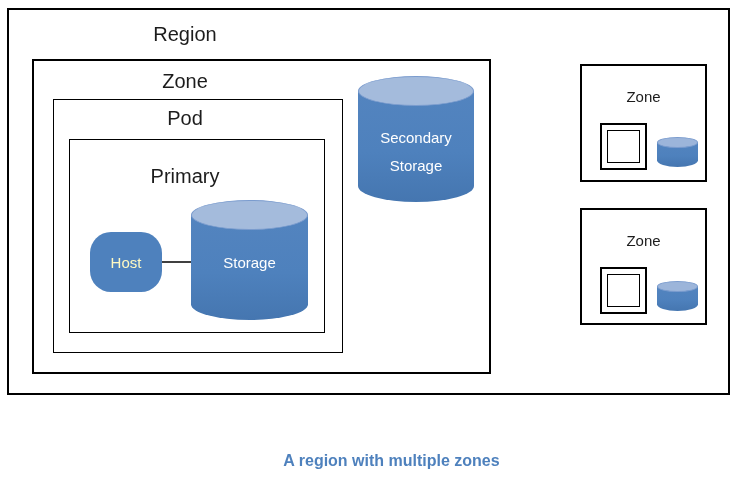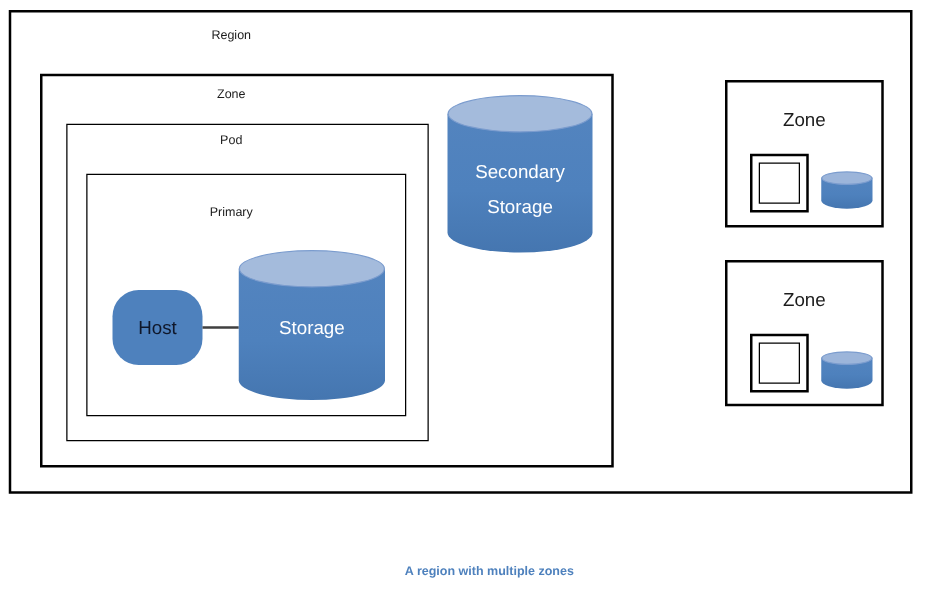--- a/index.html
+++ b/index.html
@@ -15,31 +15,31 @@
   }
   .box { position: absolute; border: 1px solid #000000; background: transparent; }
 
   
   .region-box  { left: 7px;  top: 8px;   width: 723px; height: 387px; border-width: 2px; }
   .zone-box    { left: 32px; top: 59px;  width: 459px; height: 315px; border-width: 2px; }
   .pod-box     { left: 53px; top: 99px;  width: 290px; height: 254px; border-width: 1px; }
   .cluster-box { left: 69px; top: 139px; width: 256px; height: 194px; border-width: 1px; }
 
   
-  .main-lbl { position: absolute; left: 85px; width: 200px; text-align: center; font-size: 10px; }
+  .main-lbl { position: absolute; left: 85px; width: 200px; text-align: center; font-size: 20px; }
   .region-lbl  { top: 23px; }
   .zone-lbl    { top: 70px; }
   .pod-lbl     { top: 107px; }
   .cluster-lbl { top: 165px; }
 
   
   .host-box {
     position: absolute; left: 90px; top: 232px; width: 72px; height: 60px;
     background: #4e81bd;
-    color: #0f172a; font-size: 15px;
+    color: #fef9c3; font-size: 15px;
     display: flex; align-items: center; justify-content: center; border-radius: 21px;
   }
   .connector { position: absolute; left: 162px; top: 261px; width: 29px; height: 2px; background: #404040; }
 
   
   .cylinder { position: absolute; }
   .cyl-body {
     position: absolute; left: 0; right: 0; bottom: 0;
     background: linear-gradient(180deg, #5384bf 0%, #4e81bd 55%, #4576b0 100%);
   }
@@ -72,21 +72,21 @@
   .sq-inner { position: absolute; left: 5px; top: 5px; width: 33px; height: 33px; border: 1px solid #000000; }
   .mini-cyl { left: 75px; top: 71px; width: 41px; height: 30px; }
   .mini-cyl .cyl-top  { height: 11px; background: #9cb5da; border-color: #7b9cce; }
   .mini-cyl .cyl-body { top: 5px; border-radius: 0 0 21px 21px / 0 0 7px 7px; }
 
   
   .caption {
     position: absolute; left: 0; right: 0; top: 452px;
     text-align: center;
     color: #4e81bd;
-    font-size: 10px;
+    font-size: 16px;
     font-weight: bold;
     padding-left: 42px;
   }
 </style>
 </head>
 <body>
 
 <div class="canvas">
 
   <div class="box region-box"></div>

